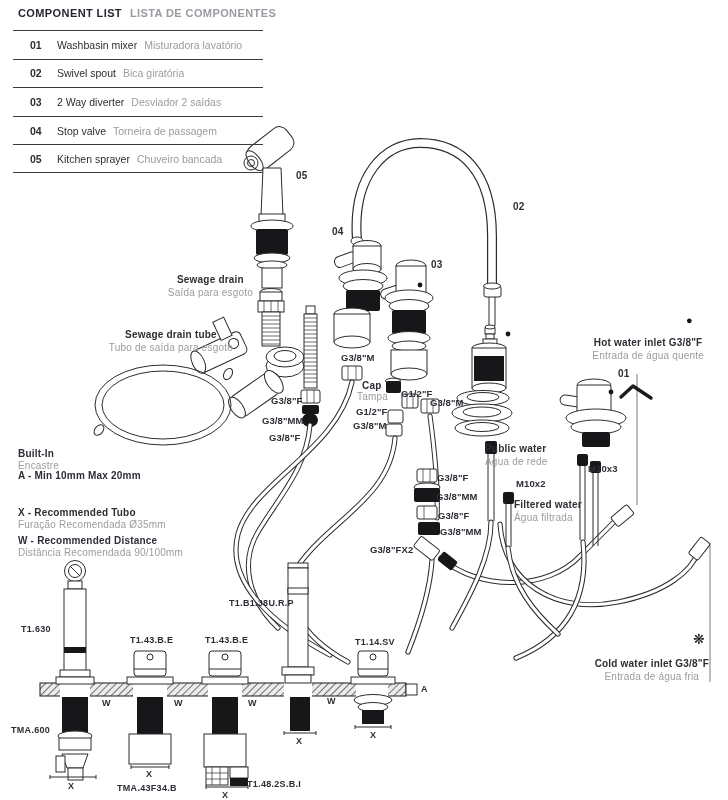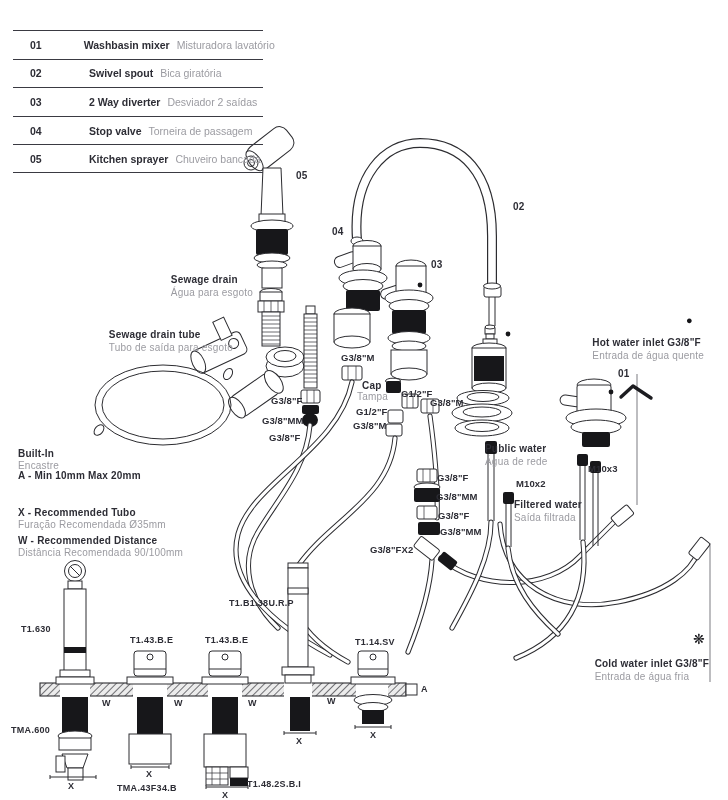--- a/index.html
+++ b/index.html
@@ -4,29 +4,29 @@
 <style>
   html,body{margin:0;padding:0;background:#fff;}
   .canvas{position:relative;width:728px;height:800px;background:#fff;overflow:hidden;
           font-family:"Liberation Sans","DejaVu Sans",sans-serif;}
   .abs{position:absolute;}
   .b{font-weight:700;color:#2d2d35;font-size:10px;letter-spacing:.2px;line-height:12.5px;white-space:nowrap;}
   .g{font-weight:500;color:#9b9ba1;font-size:10px;letter-spacing:.2px;line-height:12.5px;white-space:nowrap;}
   .fit{font-weight:700;color:#2d2d35;font-size:9.5px;letter-spacing:.1px;white-space:nowrap;}
   .code{font-weight:700;color:#2d2d35;font-size:9px;letter-spacing:.3px;white-space:nowrap;}
   .dim{font-weight:700;color:#2d2d35;font-size:9px;white-space:nowrap;}
-  .right{text-align:left;}
+  .right{text-align:center;}
   .hdr{display:flex;gap:8px;align-items:baseline;}
   .hdr .en{font-weight:700;color:#26262e;font-size:11px;letter-spacing:.4px;}
   .hdr .pt{font-weight:700;color:#9b9ba1;font-size:11px;letter-spacing:.4px;}
   .clist{position:absolute;left:13px;top:30px;width:250px;}
   .crow{display:flex;align-items:center;height:28.6px;border-top:1.5px solid #3a3a42;gap:10px;padding-left:17px;box-sizing:border-box;}
   .clist .last{border-bottom:1.5px solid #3a3a42;}
   .cnum{font-weight:700;font-size:10.5px;color:#2d2d35;width:17px;}
-  .cen{font-weight:700;font-size:10.5px;color:#2d2d35;white-space:nowrap;margin-left:32px;}
+  .cen{font-weight:400;font-size:10.5px;color:#2d2d35;white-space:nowrap;}
   .cpt{font-weight:500;font-size:10.5px;color:#9b9ba1;white-space:nowrap;margin-left:-3px;}
   .dot{position:absolute;color:#141418;font-size:11px;line-height:11px;}
   .flake{position:absolute;color:#141418;font-size:14px;line-height:14px;}
   svg .s{stroke:#2c2c30;stroke-width:1;fill:none;}
   svg .w{stroke:#2c2c30;stroke-width:1;fill:#fff;}
   svg .k{fill:#17171a;stroke:none;}
   svg .t1{stroke:#2c2c30;stroke-width:10;fill:none;stroke-linecap:round;}
   svg .t2{stroke:#fff;stroke-width:7.6;fill:none;stroke-linecap:round;}
   svg .h1{stroke:#2c2c30;stroke-width:5.2;fill:none;stroke-linecap:round;}
   svg .h2{stroke:#fff;stroke-width:3.2;fill:none;stroke-linecap:round;}
@@ -337,20 +337,24 @@
       <circle class="s" cx="373" cy="657" r="3"></circle>
       <line class="s" x1="358" y1="669" x2="388" y2="669"></line>
       <rect class="w" x="351" y="677" width="44" height="7"></rect>
       <ellipse class="w" cx="373" cy="700" rx="19" ry="5.5"></ellipse>
       <ellipse class="w" cx="373" cy="707" rx="15" ry="4.5"></ellipse>
       <rect class="k" x="362" y="710" width="22" height="14"></rect>
       <path class="s" d="M355,729 v-4 M355,727 h36 M391,729 v-4"></path>
     </g>
   </svg>
 
+  <div class="abs hdr" style="left:18px;top:7px">
+    <span class="en">COMPONENT LIST</span>
+    <span class="pt">LISTA DE COMPONENTES</span>
+  </div>
 
   <div class="clist">
     <div class="crow">
       <span class="cnum">01</span>
       <span class="cen">Washbasin mixer</span>
       <span class="cpt">Misturadora lavatório</span>
     </div>
     <div class="crow">
       <span class="cnum">02</span>
       <span class="cen">Swivel spout</span>
@@ -374,41 +378,41 @@
   </div>
 
   <div class="abs b" style="left:296px;top:170px">05</div>
   <div class="abs b" style="left:332px;top:226px">04</div>
   <div class="abs b" style="left:431px;top:259px">03</div>
   <div class="abs b" style="left:513px;top:201px">02</div>
   <div class="abs b" style="left:618px;top:368px">01</div>
 
   <div class="abs right" style="right:475px;top:274px">
     <div class="b">Sewage  drain</div>
-    <div class="g">Água para esgoto</div>
+    <div class="g">Saída para esgoto</div>
   </div>
   <div class="abs right" style="right:495px;top:329px">
     <div class="b">Sewage  drain tube</div>
     <div class="g">Tubo de saída para esgoto</div>
   </div>
   <div class="abs right" style="right:24px;top:337px">
     <div class="b">Hot water inlet G3/8"F</div>
     <div class="g">Entrada de água quente</div>
   </div>
   <div class="abs right" style="right:19px;top:658px">
     <div class="b">Cold water inlet G3/8"F</div>
     <div class="g">Entrada de água fria</div>
   </div>
   <div class="abs" style="left:485px;top:443px">
     <div class="b">Public water</div>
     <div class="g">Água de rede</div>
   </div>
   <div class="abs" style="left:514px;top:499px">
     <div class="b">Filtered water</div>
-    <div class="g">Saída filtrada</div>
+    <div class="g">Água filtrada</div>
   </div>
   <div class="abs b" style="left:362px;top:380px">Cap</div>
   <div class="abs g" style="left:357px;top:391px">Tampa</div>
 
   <div class="abs fit" style="left:341px;top:352px">G3/8"M</div>
   <div class="abs fit" style="left:401px;top:388px">G1/2"F</div>
   <div class="abs fit" style="left:430px;top:397px">G3/8"M</div>
   <div class="abs fit" style="left:356px;top:406px">G1/2"F</div>
   <div class="abs fit" style="left:353px;top:420px">G3/8"M</div>
   <div class="abs fit" style="left:271px;top:395px">G3/8"F</div>

